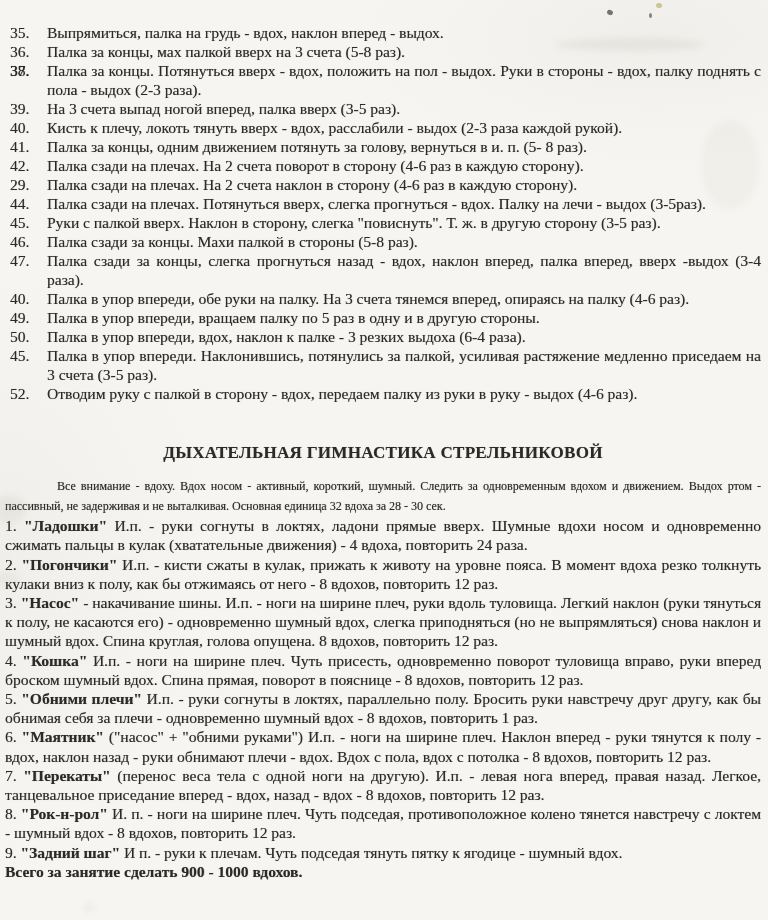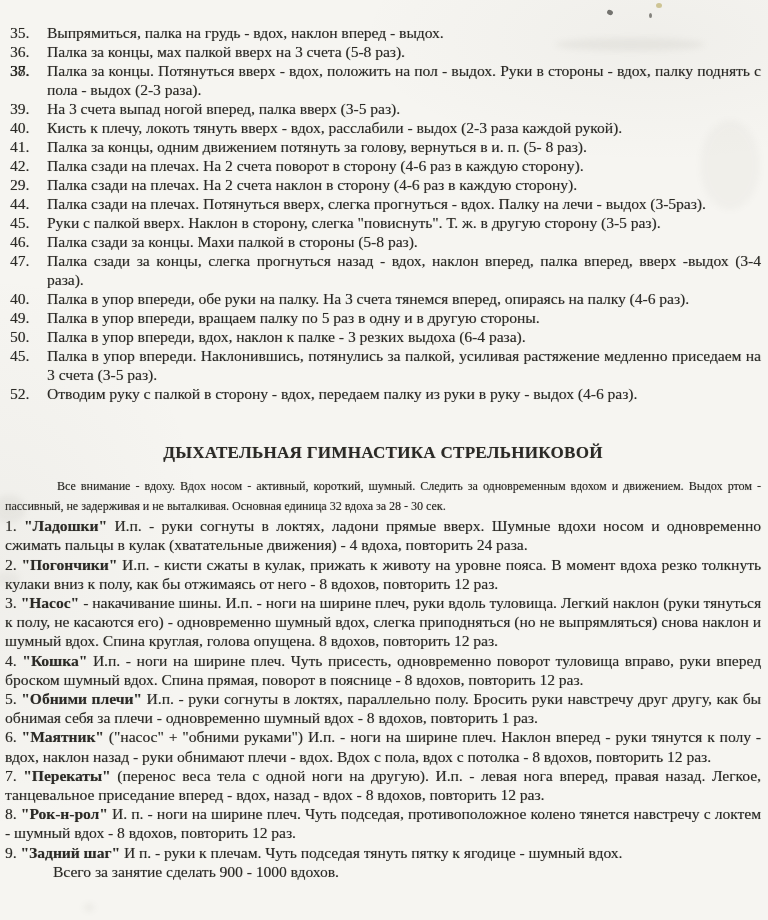--- a/index.html
+++ b/index.html
@@ -42,21 +42,21 @@
   }
   .intro {
     text-indent:52px; text-align:justify;
     font-size:12px; line-height:19.6px; margin:0;
   }
   .breath-item {
     font-size:15.5px; line-height:19.2px; text-align:justify;
   }
   .breath-item .bname { font-weight:bold; }
   .total {
-    font-weight:normal; font-size:15.5px; line-height:19.5px; margin-left:48px;
+    font-weight:bold; font-size:15.5px; line-height:19.5px; 
   }
 </style>
 </head>
 <body>
 
 <div class="page">
   <div class="speck s1"></div>
   <div class="speck s2"></div>
   <div class="speck s3"></div>
   <div class="smudge m1"></div>

